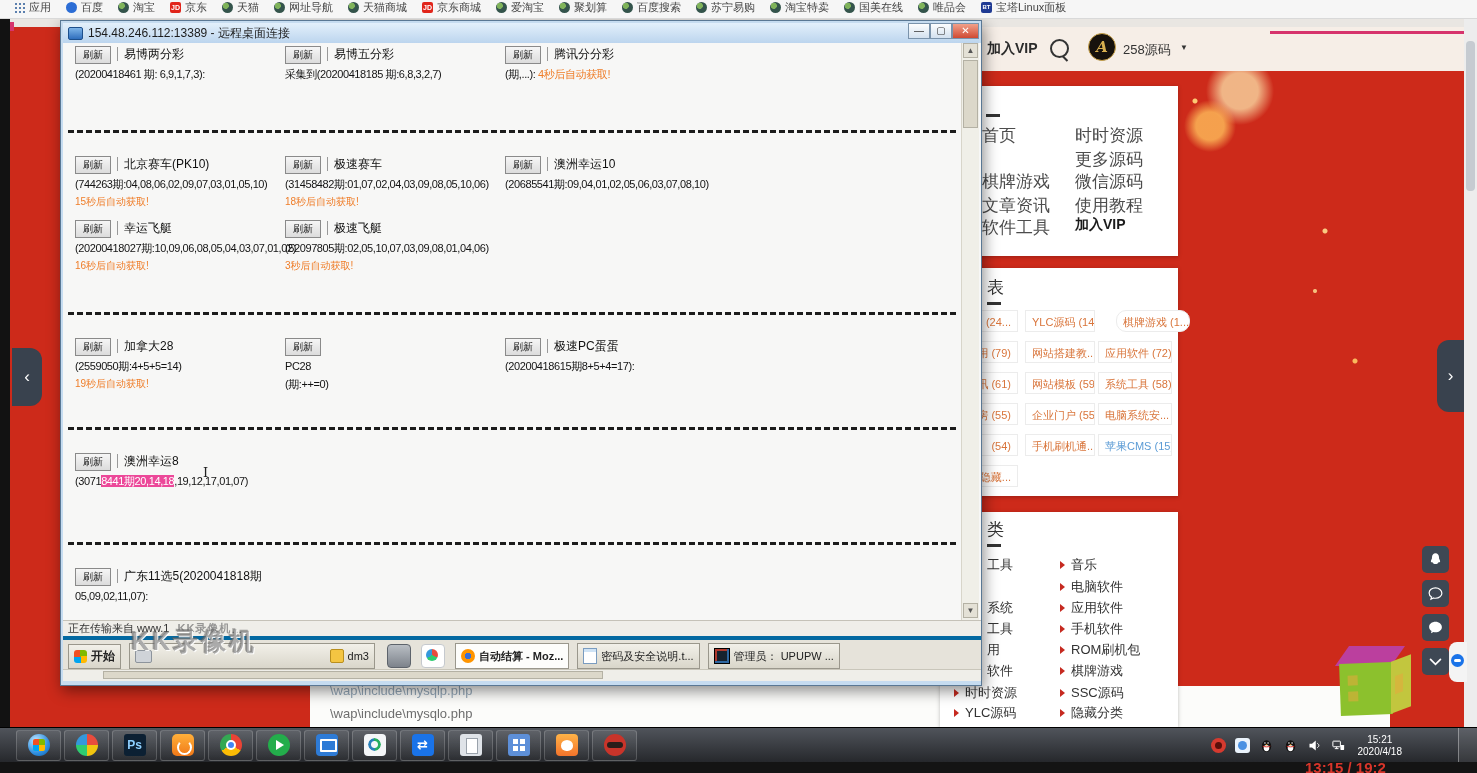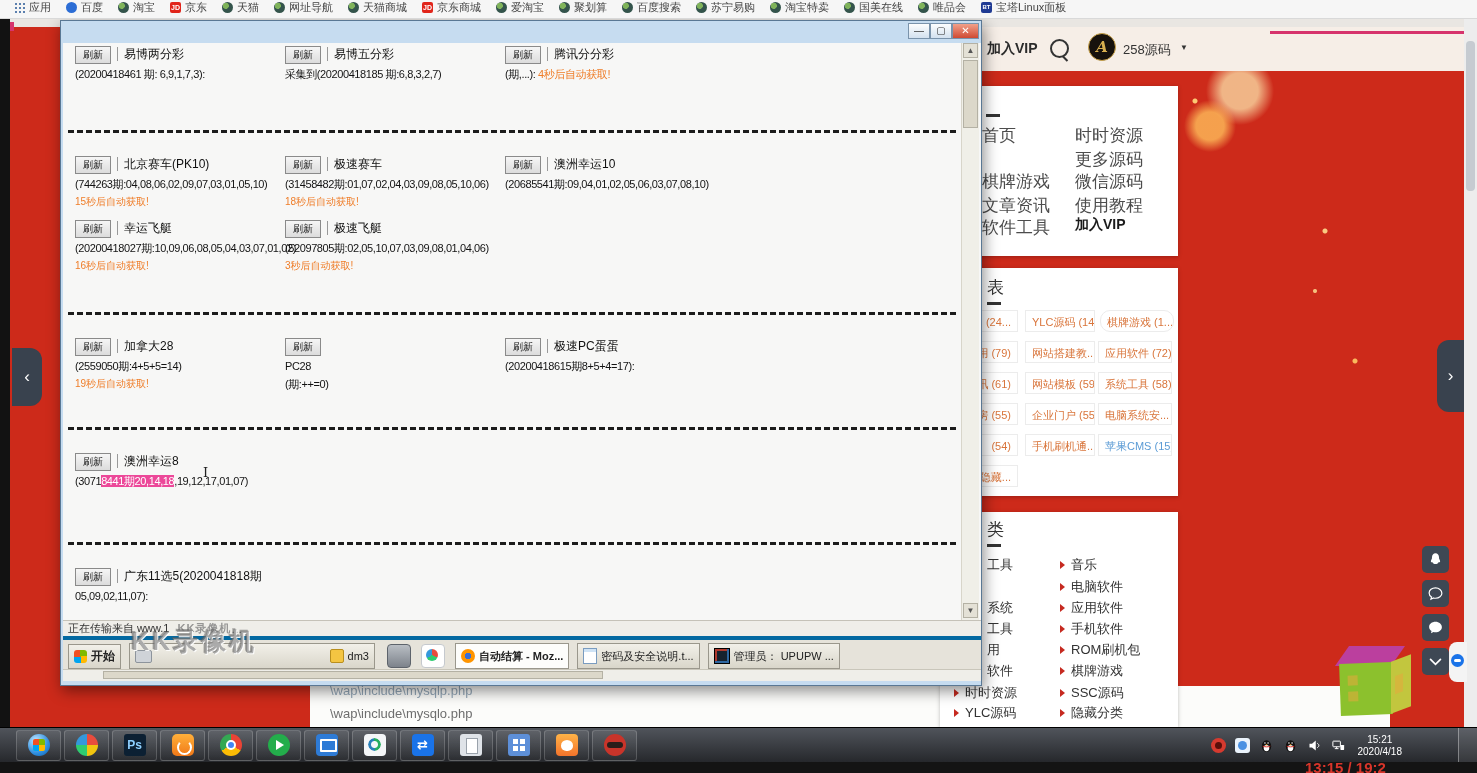--- a/index.html
+++ b/index.html
@@ -275,21 +275,21 @@
 <div id="tagsPanel" class="abs panel">
   <div class="phead" style="left:47px;top:8px">表</div>
   <div class="hdash" style="left:47px;top:34px"></div>
 <div class="tag" style="left: 14px; top: 42px; width: 64px; text-align: right;">(24...</div>
     <div class="tag" style="left: 14px; top: 73px; width: 64px; text-align: right;">用 (79)</div>
     <div class="tag" style="left: 14px; top: 104px; width: 64px; text-align: right;">讯 (61)</div>
     <div class="tag" style="left: 14px; top: 135px; width: 64px; text-align: right;">房 (55)</div>
     <div class="tag" style="left: 14px; top: 166px; width: 64px; text-align: right;">(54)</div>
     <div class="tag" style="left: 14px; top: 197px; width: 64px; text-align: right;">隐藏...</div>
     <div class="tag" style="left: 85px; top: 42px; max-width: 70px;">YLC源码 (149)</div>
-    <div class="tag" style="left: 160px; top: 42px; max-width: 74px; border-radius: 10px;">棋牌游戏 (1...</div>
+    <div class="tag" style="left: 176px; top: 42px; max-width: 74px; border-radius: 10px;">棋牌游戏 (1...</div>
     <div class="tag" style="left: 85px; top: 73px; max-width: 70px;">网站搭建教...</div>
     <div class="tag" style="left: 158px; top: 73px; max-width: 74px;">应用软件 (72)</div>
     <div class="tag" style="left: 85px; top: 104px; max-width: 70px;">网站模板 (59)</div>
     <div class="tag" style="left: 158px; top: 104px; max-width: 74px;">系统工具 (58)</div>
     <div class="tag" style="left: 85px; top: 135px; max-width: 70px;">企业门户 (55)</div>
     <div class="tag" style="left: 158px; top: 135px; max-width: 74px;">电脑系统安...</div>
     <div class="tag" style="left: 85px; top: 166px; max-width: 70px;">手机刷机通...</div>
     <div class="tag blue" style="left: 158px; top: 166px; max-width: 74px;">苹果CMS (15)</div>
   </div>
 <div id="catPanel" class="abs panel">
@@ -350,20 +350,24 @@
   <div class="front">
     <div class="mark" style="left:8px;top:12px"></div>
     <div class="mark" style="left:8px;top:28px"></div>
   </div>
   <div class="side">
     <div class="mark" style="left:4px;top:16px;width:8px;height:18px"></div>
   </div>
 </div>
 
 <div id="rdp" class="abs">
+  <div id="rdpTitle">
+    <div id="rdpIcon"></div>
+    <div id="rdpTitleText">154.48.246.112:13389 - 远程桌面连接</div>
+  </div>
   <div id="rdpBtns">
     <div class="wbtn">—</div>
     <div class="wbtn">▢</div>
     <div class="wbtn close">✕</div>
   </div>
   <div id="rdpContent">
     <div class="sep" style="top:87px"></div>
     <div class="sep" style="top:269px"></div>
     <div class="sep" style="top:384px"></div>
     <div class="sep" style="top:499px"></div>

